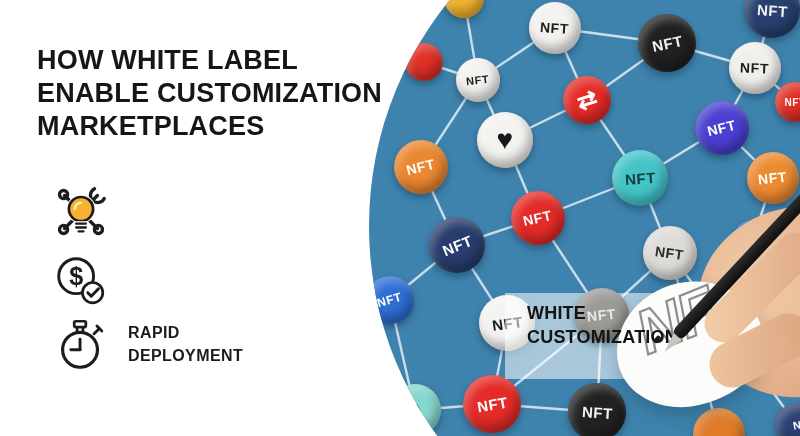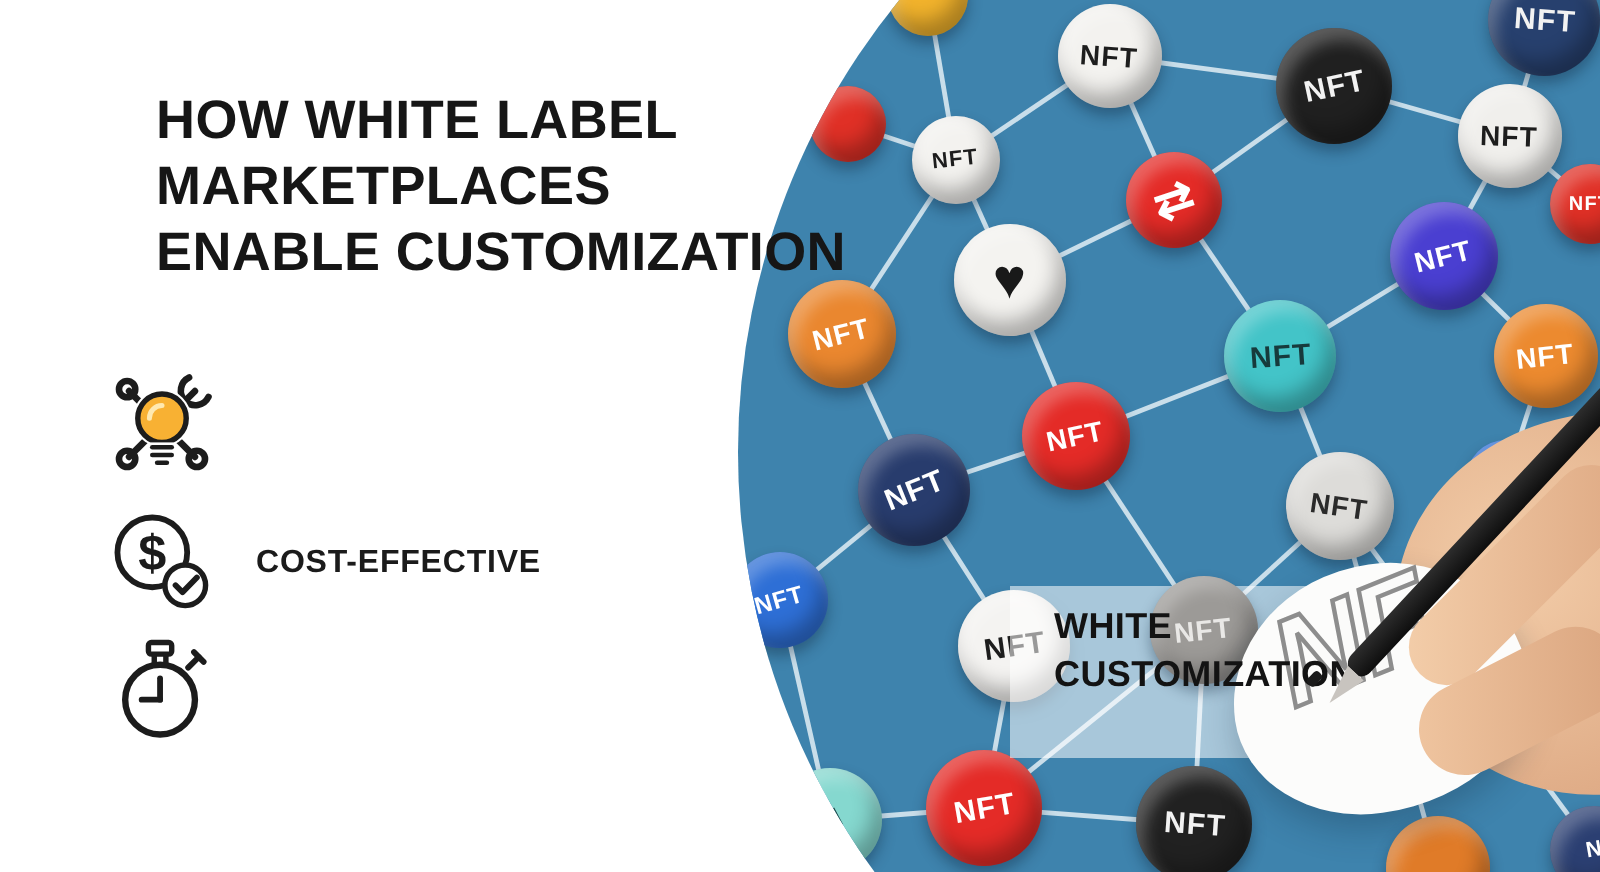--- a/index.html
+++ b/index.html
@@ -1,21 +1,21 @@
 <!DOCTYPE html>
 <html><head>
 <meta charset="utf-8">
 <style>
   html,body{margin:0;padding:0;background:#ffffff;}
   .canvas{position:relative;width:800px;height:436px;background:#ffffff;overflow:hidden;
           font-family:"Liberation Sans",sans-serif;}
 
   
   .title{position:absolute;left:37px;top:44px;width:340px;
-         font-size:27px;line-height:33px;font-weight:800;color:#161616;letter-spacing:.2px;z-index:10;margin-left:41px;}
+         font-size:27px;line-height:33px;font-weight:800;color:#161616;letter-spacing:.2px;z-index:10;}
   .title div{white-space:nowrap;}
   .feature{position:absolute;left:50px;display:flex;align-items:center;gap:16px;z-index:10;}
   .feature .ic{width:62px;height:62px;flex:0 0 auto;}
   .feature .lbl{font-size:16px;font-weight:700;color:#1b1b1b;letter-spacing:.4px;line-height:1.45;width:160px;}
   .f1{top:181px;} .f2{top:251px;} .f3{top:313px;}
 
   
   .photo{position:absolute;inset:0;clip-path:circle(357px at 726px 226px);background:#3e83ad;}
   .links{position:absolute;inset:0;z-index:1;}
   .badge{position:absolute;border-radius:50%;display:flex;align-items:center;justify-content:center;z-index:2;
@@ -47,22 +47,22 @@
   .pen-nib{position:absolute;left:652px;top:334px;width:8px;height:5px;border-radius:2px;background:#1b1b1b;
         transform:rotate(-47deg);transform-origin:100% 50%;z-index:8;}
 </style>
 </head>
 <body>
 
 <div class="canvas">
 
   <div class="title">
     <div>HOW WHITE LABEL</div>
+    <div>ENABLE CUSTOMIZATION</div>
     <div>MARKETPLACES</div>
-    <div>ENABLE CUSTOMIZATION</div>
   </div>
 
   <div class="feature f1">
     <svg class="ic" viewBox="0 0 64 64">
       <g stroke="#1c1c1c" stroke-width="3.4" fill="none" stroke-linecap="round">
         <path d="M15 49 L49 15"></path>
         <path d="M15 15 L49 49"></path>
         <circle cx="14" cy="50" r="4.2"></circle>
         <circle cx="14" cy="14" r="4.2"></circle>
         <circle cx="50" cy="50" r="4.2"></circle>
@@ -80,35 +80,35 @@
     </svg>
   </div>
 
   <div class="feature f2">
     <svg class="ic" viewBox="0 0 64 64">
       <circle cx="27" cy="26" r="18" fill="none" stroke="#1c1c1c" stroke-width="3"></circle>
       <text x="27" y="35" font-size="26" font-weight="bold" text-anchor="middle" fill="#1c1c1c" font-family="Liberation Sans, sans-serif">$</text>
       <circle cx="44" cy="43" r="10.5" fill="#ffffff" stroke="#1c1c1c" stroke-width="2.8"></circle>
       <path d="M39 43 l3.6 3.6 L50 39" fill="none" stroke="#1c1c1c" stroke-width="3" stroke-linecap="round" stroke-linejoin="round"></path>
     </svg>
-    <span class="lbl">COST-EFFECTIVE</span>
   </div>
 
   <div class="feature f3">
     <svg class="ic" viewBox="0 0 64 64">
       <g stroke="#1c1c1c" fill="none" stroke-linecap="round">
         <circle cx="31" cy="38" r="18" stroke-width="3.3"></circle>
         <path d="M31 38 V27" stroke-width="3"></path>
         <path d="M31 38 H21.5" stroke-width="3"></path>
         <rect x="25" y="8.5" width="12" height="6" rx="1.5" stroke-width="2.8"></rect>
         <path d="M28 15 v4 M34 15 v4" stroke-width="2.8"></path>
         <path d="M45.5 21.5 l5.5 -5.5" stroke-width="3"></path>
         <path d="M48.5 13.5 l5 5" stroke-width="3"></path>
       </g>
     </svg>
+    <span class="lbl">RAPID DEPLOYMENT</span>
   </div>
 
   <div class="photo">
     <svg class="links" width="800" height="436" id="links-svg">
         <line x1="464" y1="-2" x2="478" y2="80" stroke="#d9e8f1" stroke-width="2.4" opacity="0.9"></line>
         <line x1="424" y1="62" x2="478" y2="80" stroke="#d9e8f1" stroke-width="2.4" opacity="0.9"></line>
         <line x1="478" y1="80" x2="555" y2="28" stroke="#d9e8f1" stroke-width="2.4" opacity="0.9"></line>
         <line x1="478" y1="80" x2="505" y2="140" stroke="#d9e8f1" stroke-width="2.4" opacity="0.9"></line>
         <line x1="478" y1="80" x2="421" y2="167" stroke="#d9e8f1" stroke-width="2.4" opacity="0.9"></line>
         <line x1="555" y1="28" x2="667" y2="43" stroke="#d9e8f1" stroke-width="2.4" opacity="0.9"></line>

